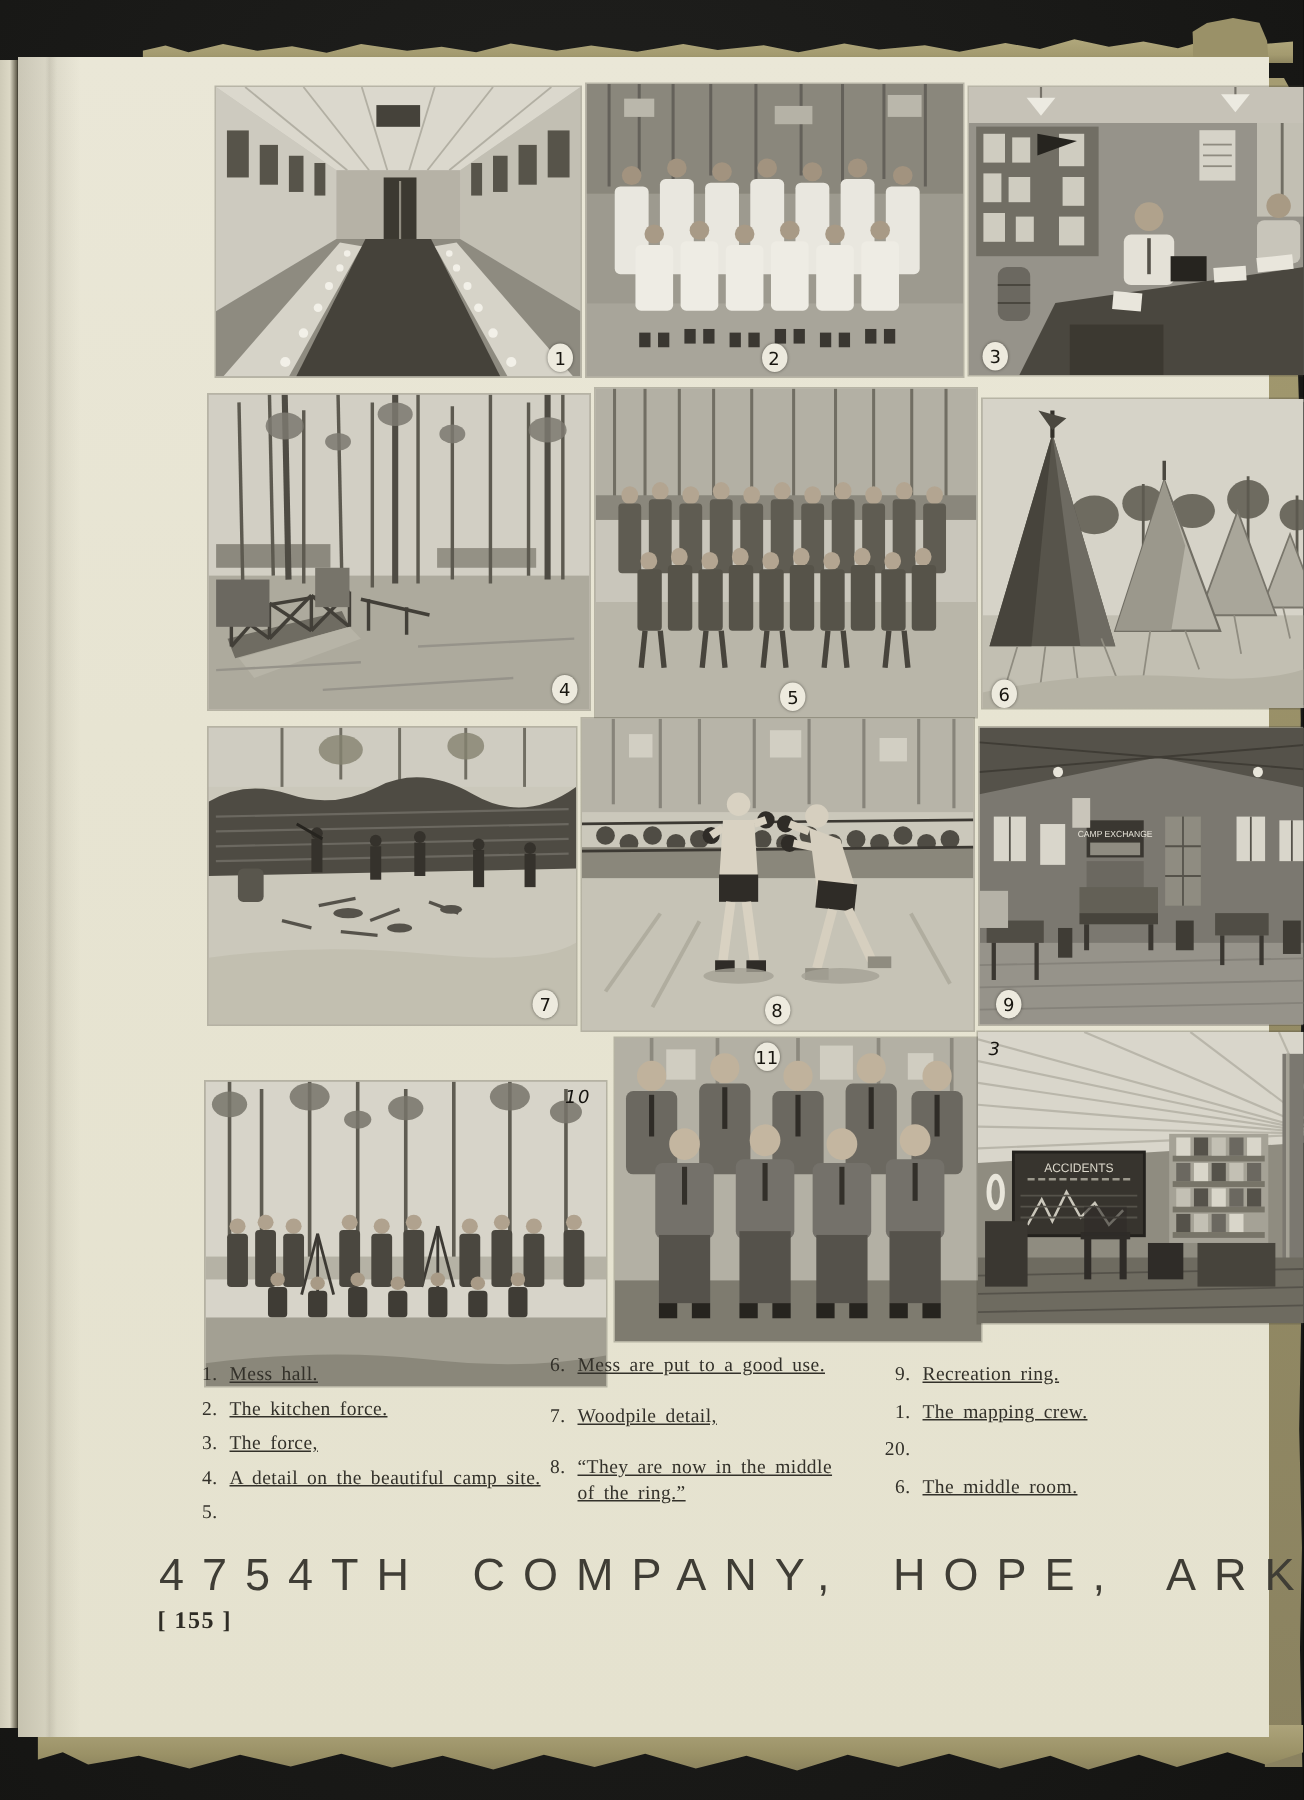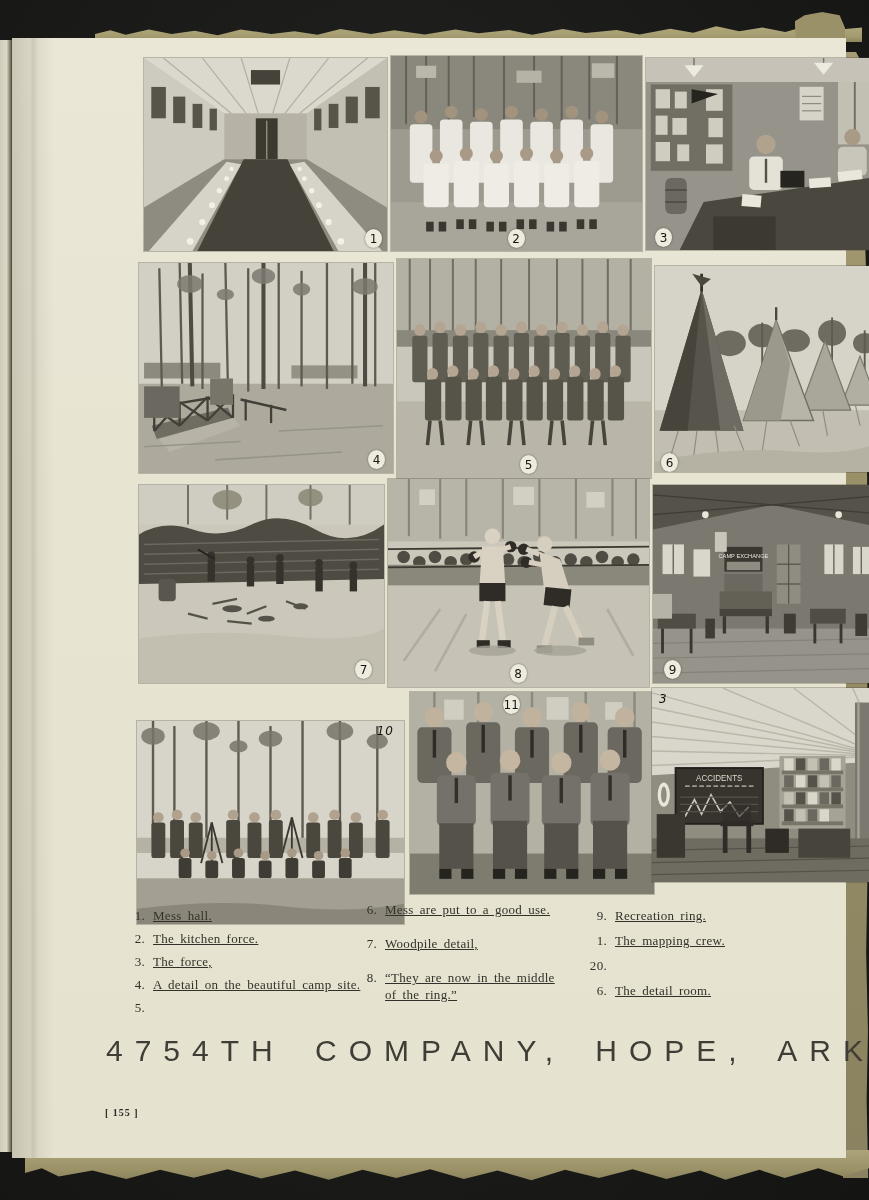--- a/index.html
+++ b/index.html
@@ -60,21 +60,21 @@
   .col2{left:362px;top:901px;width:206px;}  .col2 .cap{margin-bottom:17px;line-height:17px;}
   .col3{left:586px;top:909px;width:200px;}  .col3 .cap{margin-bottom:11px;}
   .cap-num{min-width:15px;text-align:right;margin-right:8px;flex:0 0 auto;}
   .col3 .cap-num{min-width:21px;}
   .cap-text{flex:1 1 auto;text-decoration:underline;}
   
   .title{position:absolute;left:106px;top:1035px;z-index:3;margin:0;
          font-family:"Liberation Sans",sans-serif;font-weight:400;font-size:30px;line-height:32px;
          letter-spacing:12px;word-spacing:10px;color:#3f3d35;white-space:nowrap;}
   .folio{position:absolute;left:105px;top:1072px;z-index:3;
-         font-size:10px;font-weight:bold;letter-spacing:1px;color:#2e2c25;margin-top:35px;}
+         font-size:16px;font-weight:bold;letter-spacing:1px;color:#2e2c25;}
 </style>
 </head>
 <body>
 
 <div class="stage">
 
   <div class="deckle deckle-top"></div>
   <div class="deckle deckle-tab"></div>
   <div class="deckle deckle-right"></div>
   <div class="deckle deckle-bottom"></div>
@@ -899,20 +899,20 @@
     <div class="cap">
         <span class="cap-num">1.</span>
         <span class="cap-text">The mapping crew.</span>
       </div>
     <div class="cap">
         <span class="cap-num">20.</span>
         <span class="cap-text"></span>
       </div>
     <div class="cap">
         <span class="cap-num">6.</span>
-        <span class="cap-text">The detail room.</span>
+        <span class="cap-text">The middle room.</span>
       </div>
   </div>
 
   <h1 class="title">4754TH COMPANY, HOPE, ARKANSAS</h1>
   <div class="folio">[ 155 ]</div>
 
 </div>
 
 </body></html>

